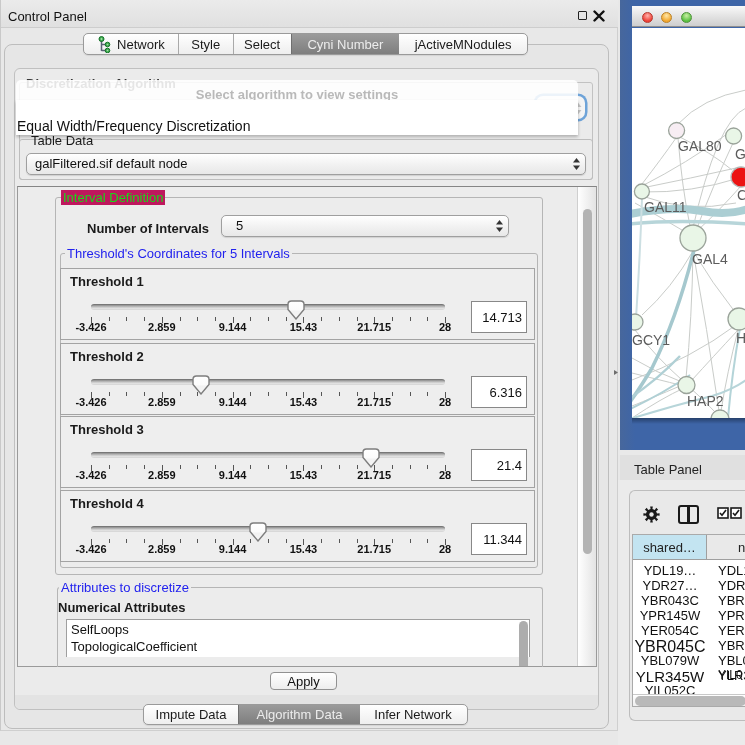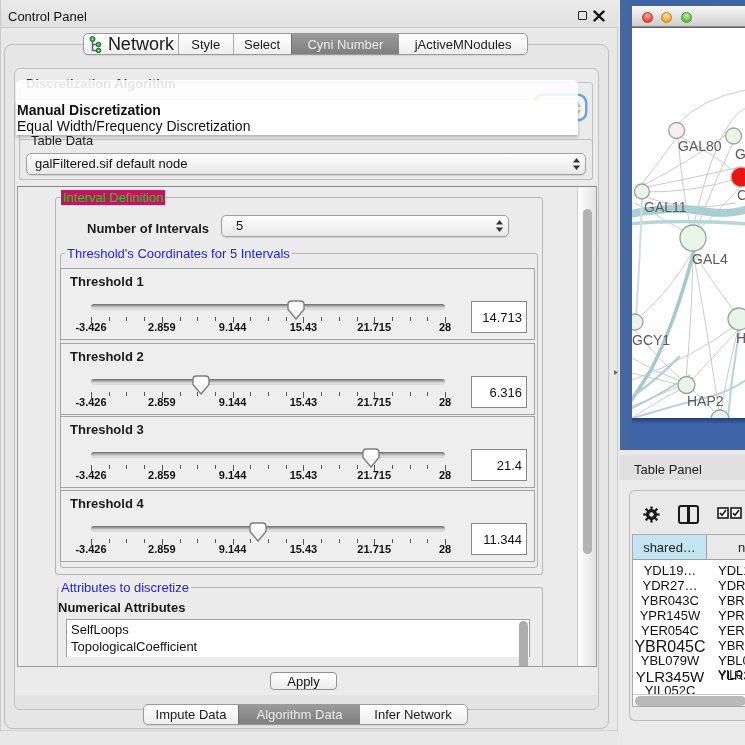--- a/index.html
+++ b/index.html
@@ -14,45 +14,45 @@
 <div class="abs" style="left:0;top:0;width:745px;height:745px;background:#e8e8e8;overflow:hidden;">
 <div class="abs" style="left:0;top:0;width:618px;height:731px;background:#e8e8e8;border-left:1px solid #c9c9c9;border-right:1px solid #cfcfcf;border-bottom:1px solid #cfcfcf;">
       <div class="abs" style="left:0;top:0;width:617px;height:28px;background:linear-gradient(#ebebeb,#e0e0e0);border-bottom:1px solid #cdcdcd;"></div>
       <div class="abs t13" style="left:7px;top:9px;color:#111;">Control Panel</div>
       <div class="abs" style="left:577px;top:11px;width:9px;height:9px;border:1.6px solid #222;border-radius:1px;"></div>
       <svg class="abs" style="left:592px;top:10px;" width="12" height="12" viewBox="0 0 12 12">
         <path d="M1.5,1.5 L10.5,10.5 M10.5,1.5 L1.5,10.5" stroke="#111" stroke-width="2.4" stroke-linecap="round"></path>
       </svg>
       <div class="abs" style="left:3px;top:44px;width:605px;height:685px;background:#e6e6e6;border:1px solid #bdbdbd;border-radius:8px;"></div>
       <div class="abs" style="left:82px;top:33px;width:445px;height:22px;background:linear-gradient(#ffffff,#eeeeee);border:1px solid #9a9a9a;border-radius:5px;box-shadow:0 1px 1px rgba(0,0,0,0.08);overflow:hidden;display:flex;">
-        <div style="width:95px;height:100%;color:#1a1a1a;border-right:1px solid #a9a9a9;display:flex;align-items:center;justify-content:center;font-size:18px;white-space:nowrap;"><svg width="16" height="18" viewBox="0 0 16 18" style="margin-right:4px;">
+        <div style="width:95px;height:100%;color:#1a1a1a;border-right:1px solid #a9a9a9;display:flex;align-items:center;justify-content:center;font-size:13px;white-space:nowrap;"><svg width="16" height="18" viewBox="0 0 16 18" style="margin-right:4px;">
             <path d="M4.5,5 V16 M4.5,9.5 H10 M4.5,15.5 H10" stroke="#5a6275" stroke-width="1.5" fill="none"></path>
             <circle cx="4.5" cy="4" r="2.5" fill="#3fae4e" stroke="#15702a" stroke-width="1"></circle>
             <circle cx="4.5" cy="4" r="0.9" fill="#a5dcab"></circle>
             <circle cx="10.5" cy="9.5" r="2.3" fill="#3fae4e" stroke="#15702a" stroke-width="1"></circle>
             <circle cx="10.5" cy="9.5" r="0.8" fill="#a5dcab"></circle>
             <circle cx="10.5" cy="15.5" r="2.3" fill="#3fae4e" stroke="#15702a" stroke-width="1"></circle>
             <circle cx="10.5" cy="15.5" r="0.8" fill="#a5dcab"></circle>
           </svg>Network</div>
         <div style="width:55px;height:100%;color:#1a1a1a;border-right:1px solid #a9a9a9;display:flex;align-items:center;justify-content:center;font-size:13px;white-space:nowrap;">Style</div>
         <div style="width:58px;height:100%;color:#1a1a1a;border-right:1px solid #a9a9a9;display:flex;align-items:center;justify-content:center;font-size:13px;white-space:nowrap;">Select</div>
         <div style="width:109px;height:100%;background:linear-gradient(#9b9b9b,#7e7e7e);color:#ececec;border-left:1px solid #6f6f6f;margin-left:-1px;display:flex;align-items:center;justify-content:center;font-size:13px;white-space:nowrap;">Cyni Number</div>
         <div style="width:128px;height:100%;color:#1a1a1a;display:flex;align-items:center;justify-content:center;font-size:13px;white-space:nowrap;">jActiveMNodules</div>
       </div>
       <div class="abs" style="left:13px;top:68px;width:585px;height:642px;background:#ebebeb;border:1px solid #c0c0c0;border-radius:6px;"></div>
       <div class="grp" style="left:18px;top:82px;width:574px;height:98px;border-color:#c2c2c2;"></div>
       <div class="abs" style="left:535px;top:96px;width:49px;height:23px;border-radius:7px;background:#f4f4f4;box-shadow:0 0 0 2.5px #6ea3d8;"></div>
       <div class="abs t13 b" style="left:25px;top:76px;color:#3a3a3a;">Discretization Algorithm</div>
       <div class="abs" style="left:15px;top:80px;width:562px;height:55px;background:rgba(255,255,255,0.87);border-radius:5px 5px 0 0;"></div>
+      <div class="abs" style="left:15px;top:87px;width:562px;text-align:center;font-size:13px;font-weight:bold;color:#b9b9b9;">Select algorithm to view settings</div>
       <svg class="abs" style="left:572px;top:102px;opacity:0.3;" width="9" height="13" viewBox="0 0 9 13">
         <path d="M4.5,0 L8.5,5 H0.5 Z" fill="#555"></path>
         <path d="M4.5,13 L8.5,8 H0.5 Z" fill="#555"></path>
       </svg>
       <div class="abs" style="left:15px;top:100px;width:562px;height:35px;background:#ffffff;box-shadow:0 2px 3px rgba(0,0,0,0.25);"></div>
-      <div class="abs b" style="left:16px;top:101.5px;font-size:14px;color:#111;white-space:nowrap;">Manual Discretization</div>
       <div class="abs" style="left:16px;top:118px;font-size:14px;color:#111;white-space:nowrap;">Equal Width/Frequency Discretization</div>
       <div class="grp" style="left:18px;top:139px;width:574px;height:41px;border-color:#bdbdbd;"></div>
       <div class="grptitle t13" style="left:28px;top:133px;background:transparent;color:#1a1a1a;">Table Data</div>
       <div class="abs" style="left:25px;top:153px;width:560px;height:22px;background:linear-gradient(#ffffff,#f0f0f0 60%,#e8e8e8);border:1px solid #9f9f9f;border-radius:5px;box-shadow:0 1px 1px rgba(0,0,0,0.12);"></div>
       <div class="abs" style="left:34px;top:156px;font-size:13px;color:#111;white-space:nowrap;">galFiltered.sif default node</div>
       <svg class="abs" style="left:571px;top:158px;" width="9" height="12" viewBox="0 0 9 12">
         <path d="M4.5,0 L8,4.4 H1 Z" fill="#333"></path>
         <path d="M4.5,12 L8,7.6 H1 Z" fill="#333"></path>
       </svg>
       <div class="abs" style="left:16px;top:186px;width:580px;height:481px;background:#ececec;border:1px solid #9a9a9a;border-top:1px solid #858585;"></div>

